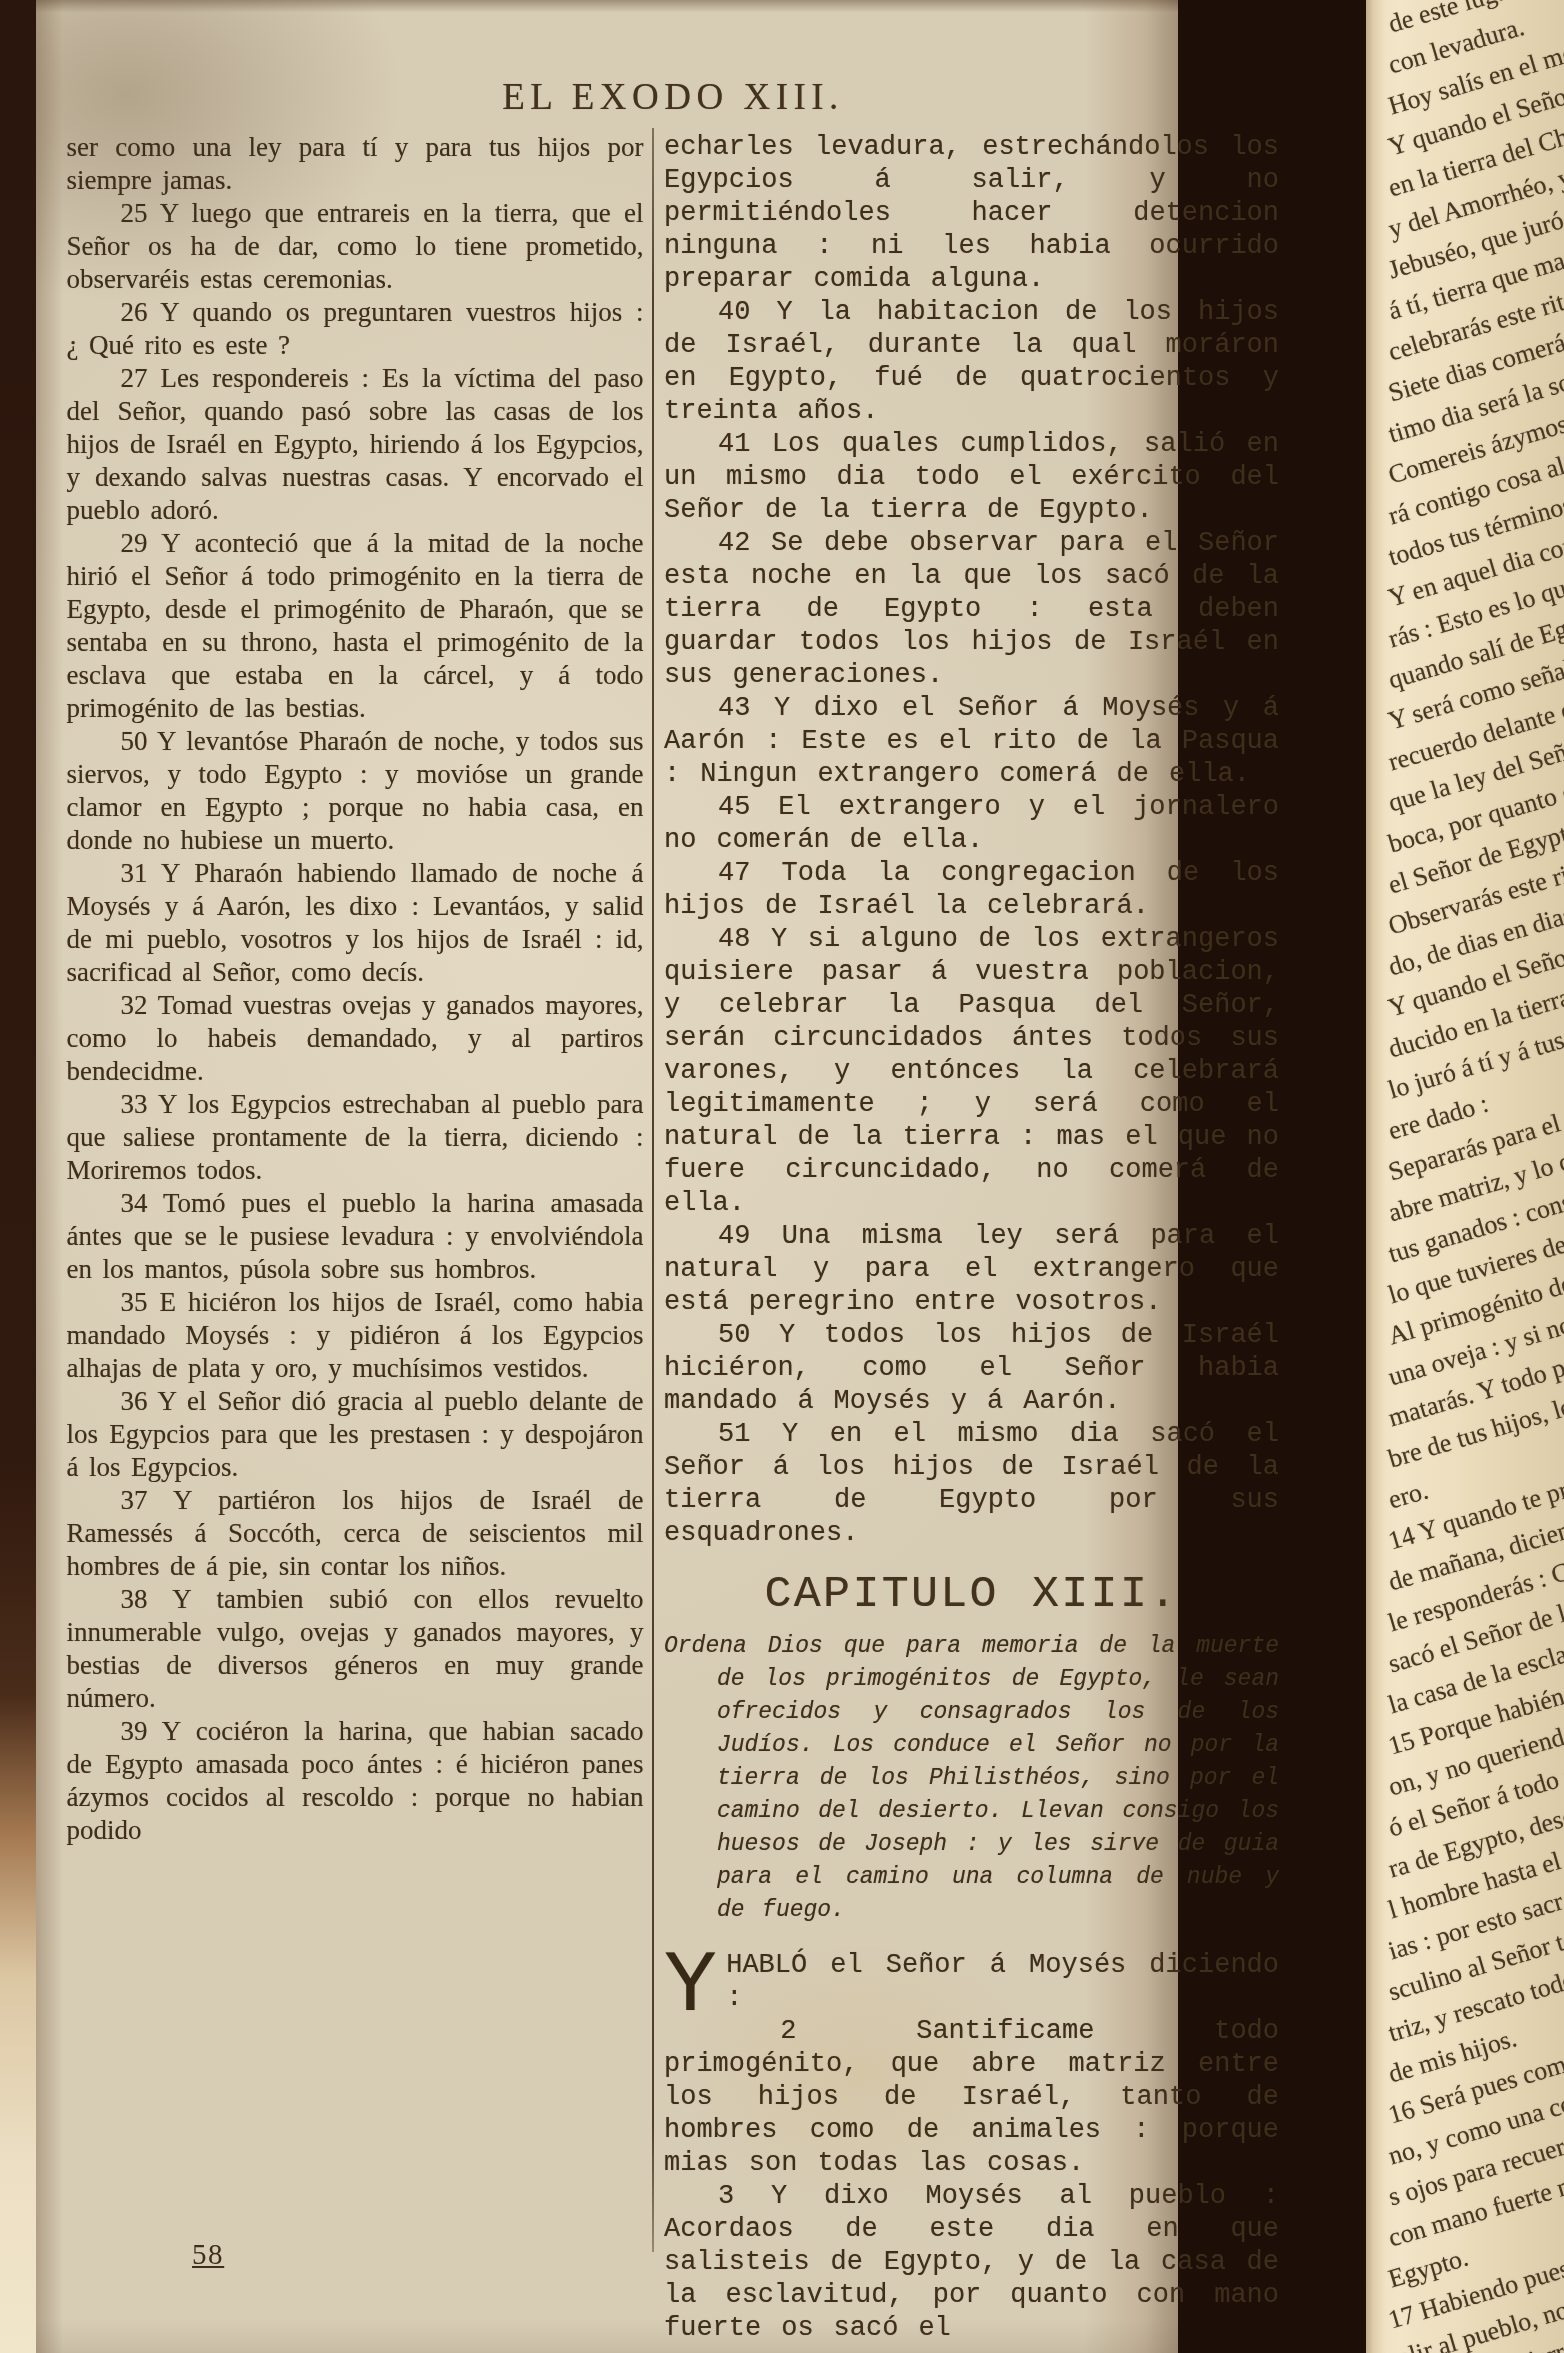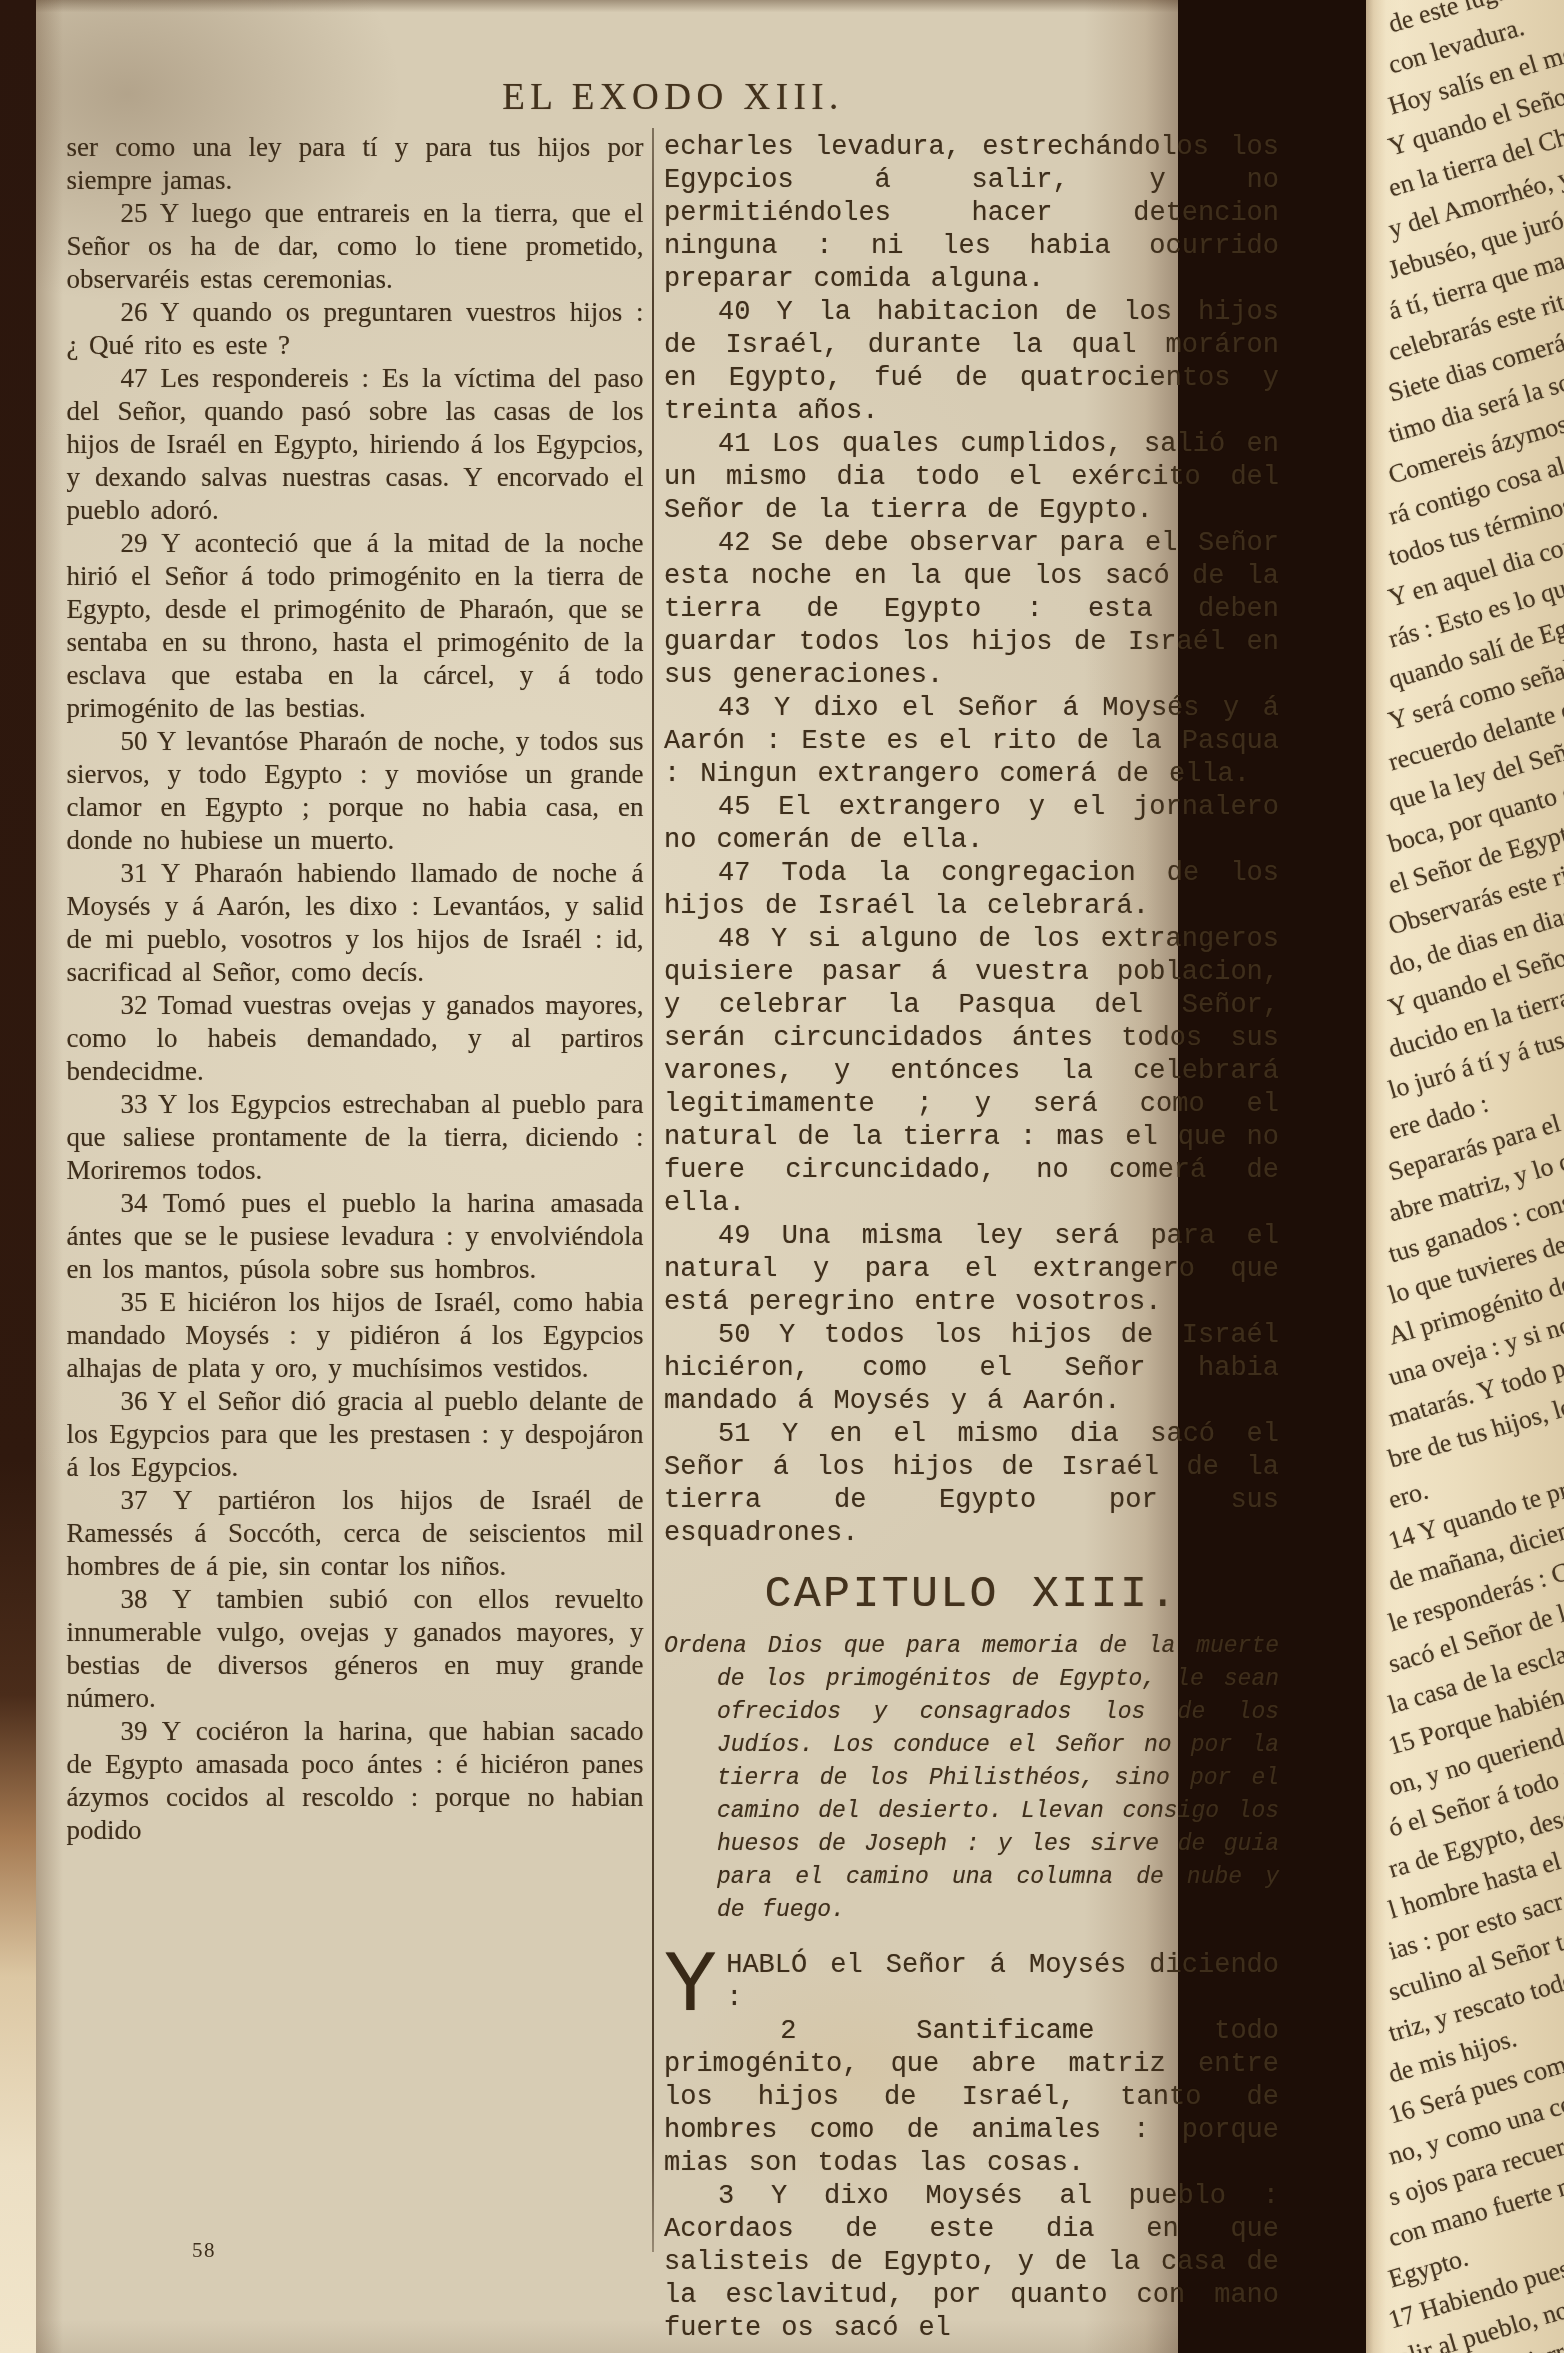--- a/index.html
+++ b/index.html
@@ -71,21 +71,21 @@
   .dropcap {
     float: left;
     font-size: 88px; line-height: 69px;
     padding: 3.1px 9.4px 0 0;
     color: #38291731;
     color: #382917;
     text-shadow: 0 0 0.8px rgba(50,35,20,0.6);
   }
   .page-number {
     position: absolute; left: 156px; top: 2238px;
-    font-size: 21px; letter-spacing: 1.6px;
+    font-size: 29px; letter-spacing: 1.6px; text-decoration: underline;
   }
   
   .right-strip {
     position: absolute; left: 1366px; top: 0; width: 199px; height: 2354px;
     overflow: hidden;
     background:
       linear-gradient(90deg, rgba(120,90,55,0.35) 0px, rgba(190,160,115,0.18) 7.8px, rgba(255,245,215,0.25) 20.3px, rgba(255,245,215,0) 47px),
       linear-gradient(90deg, #e6d6b6 0%, #f1e4c6 18%, #ecdebe 45%, #e4d4b2 75%, #ddcca9 100%);
   }
   .fragments {
@@ -110,21 +110,21 @@
   <div class="edge-left"></div>
 
   <div class="main-page">
 
     <div class="running-head">EL EXODO XIII.</div>
 
     <div class="col col-left">
         <p>ser como una ley para tí y para tus hijos por siempre jamas.</p>
         <p>25 Y luego que entrareis en la tierra, que el Señor os ha de dar, como lo tiene prometido, observaréis estas ceremonias.</p>
         <p>26 Y quando os preguntaren vuestros hijos : ¿ Qué rito es este ?</p>
-        <p>47 Les respondereis : Es la víctima del paso del Señor, quando pasó sobre las casas de los hijos de Israél en Egypto, hiriendo á los Egypcios, y dexando salvas nuestras casas. Y encorvado el pueblo adoró.</p>
+        <p>27 Les respondereis : Es la víctima del paso del Señor, quando pasó sobre las casas de los hijos de Israél en Egypto, hiriendo á los Egypcios, y dexando salvas nuestras casas. Y encorvado el pueblo adoró.</p>
         <p>29 Y aconteció que á la mitad de la noche hirió el Señor á todo primogénito en la tierra de Egypto, desde el primogénito de Pharaón, que se sentaba en su throno, hasta el primogénito de la esclava que estaba en la cárcel, y á todo primogénito de las bestias.</p>
         <p>50 Y levantóse Pharaón de noche, y todos sus siervos, y todo Egypto : y movióse un grande clamor en Egypto ; porque no habia casa, en donde no hubiese un muerto.</p>
         <p>31 Y Pharaón habiendo llamado de noche á Moysés y á Aarón, les dixo : Levantáos, y salid de mi pueblo, vosotros y los hijos de Israél : id, sacrificad al Señor, como decís.</p>
         <p>32 Tomad vuestras ovejas y ganados mayores, como lo habeis demandado, y al partiros bendecidme.</p>
         <p>33 Y los Egypcios estrechaban al pueblo para que saliese prontamente de la tierra, diciendo : Moriremos todos.</p>
         <p>34 Tomó pues el pueblo la harina amasada ántes que se le pusiese levadura : y envolviéndola en los mantos, púsola sobre sus hombros.</p>
         <p>35 E hiciéron los hijos de Israél, como habia mandado Moysés : y pidiéron á los Egypcios alhajas de plata y oro, y muchísimos vestidos.</p>
         <p>36 Y el Señor dió gracia al pueblo delante de los Egypcios para que les prestasen : y despojáron á los Egypcios.</p>
         <p>37 Y partiéron los hijos de Israél de Ramessés á Soccóth, cerca de seiscientos mil hombres de á pie, sin contar los niños.</p>
         <p>38 Y tambien subió con ellos revuelto innumerable vulgo, ovejas y ganados mayores, y bestias de diversos géneros en muy grande número.</p>

